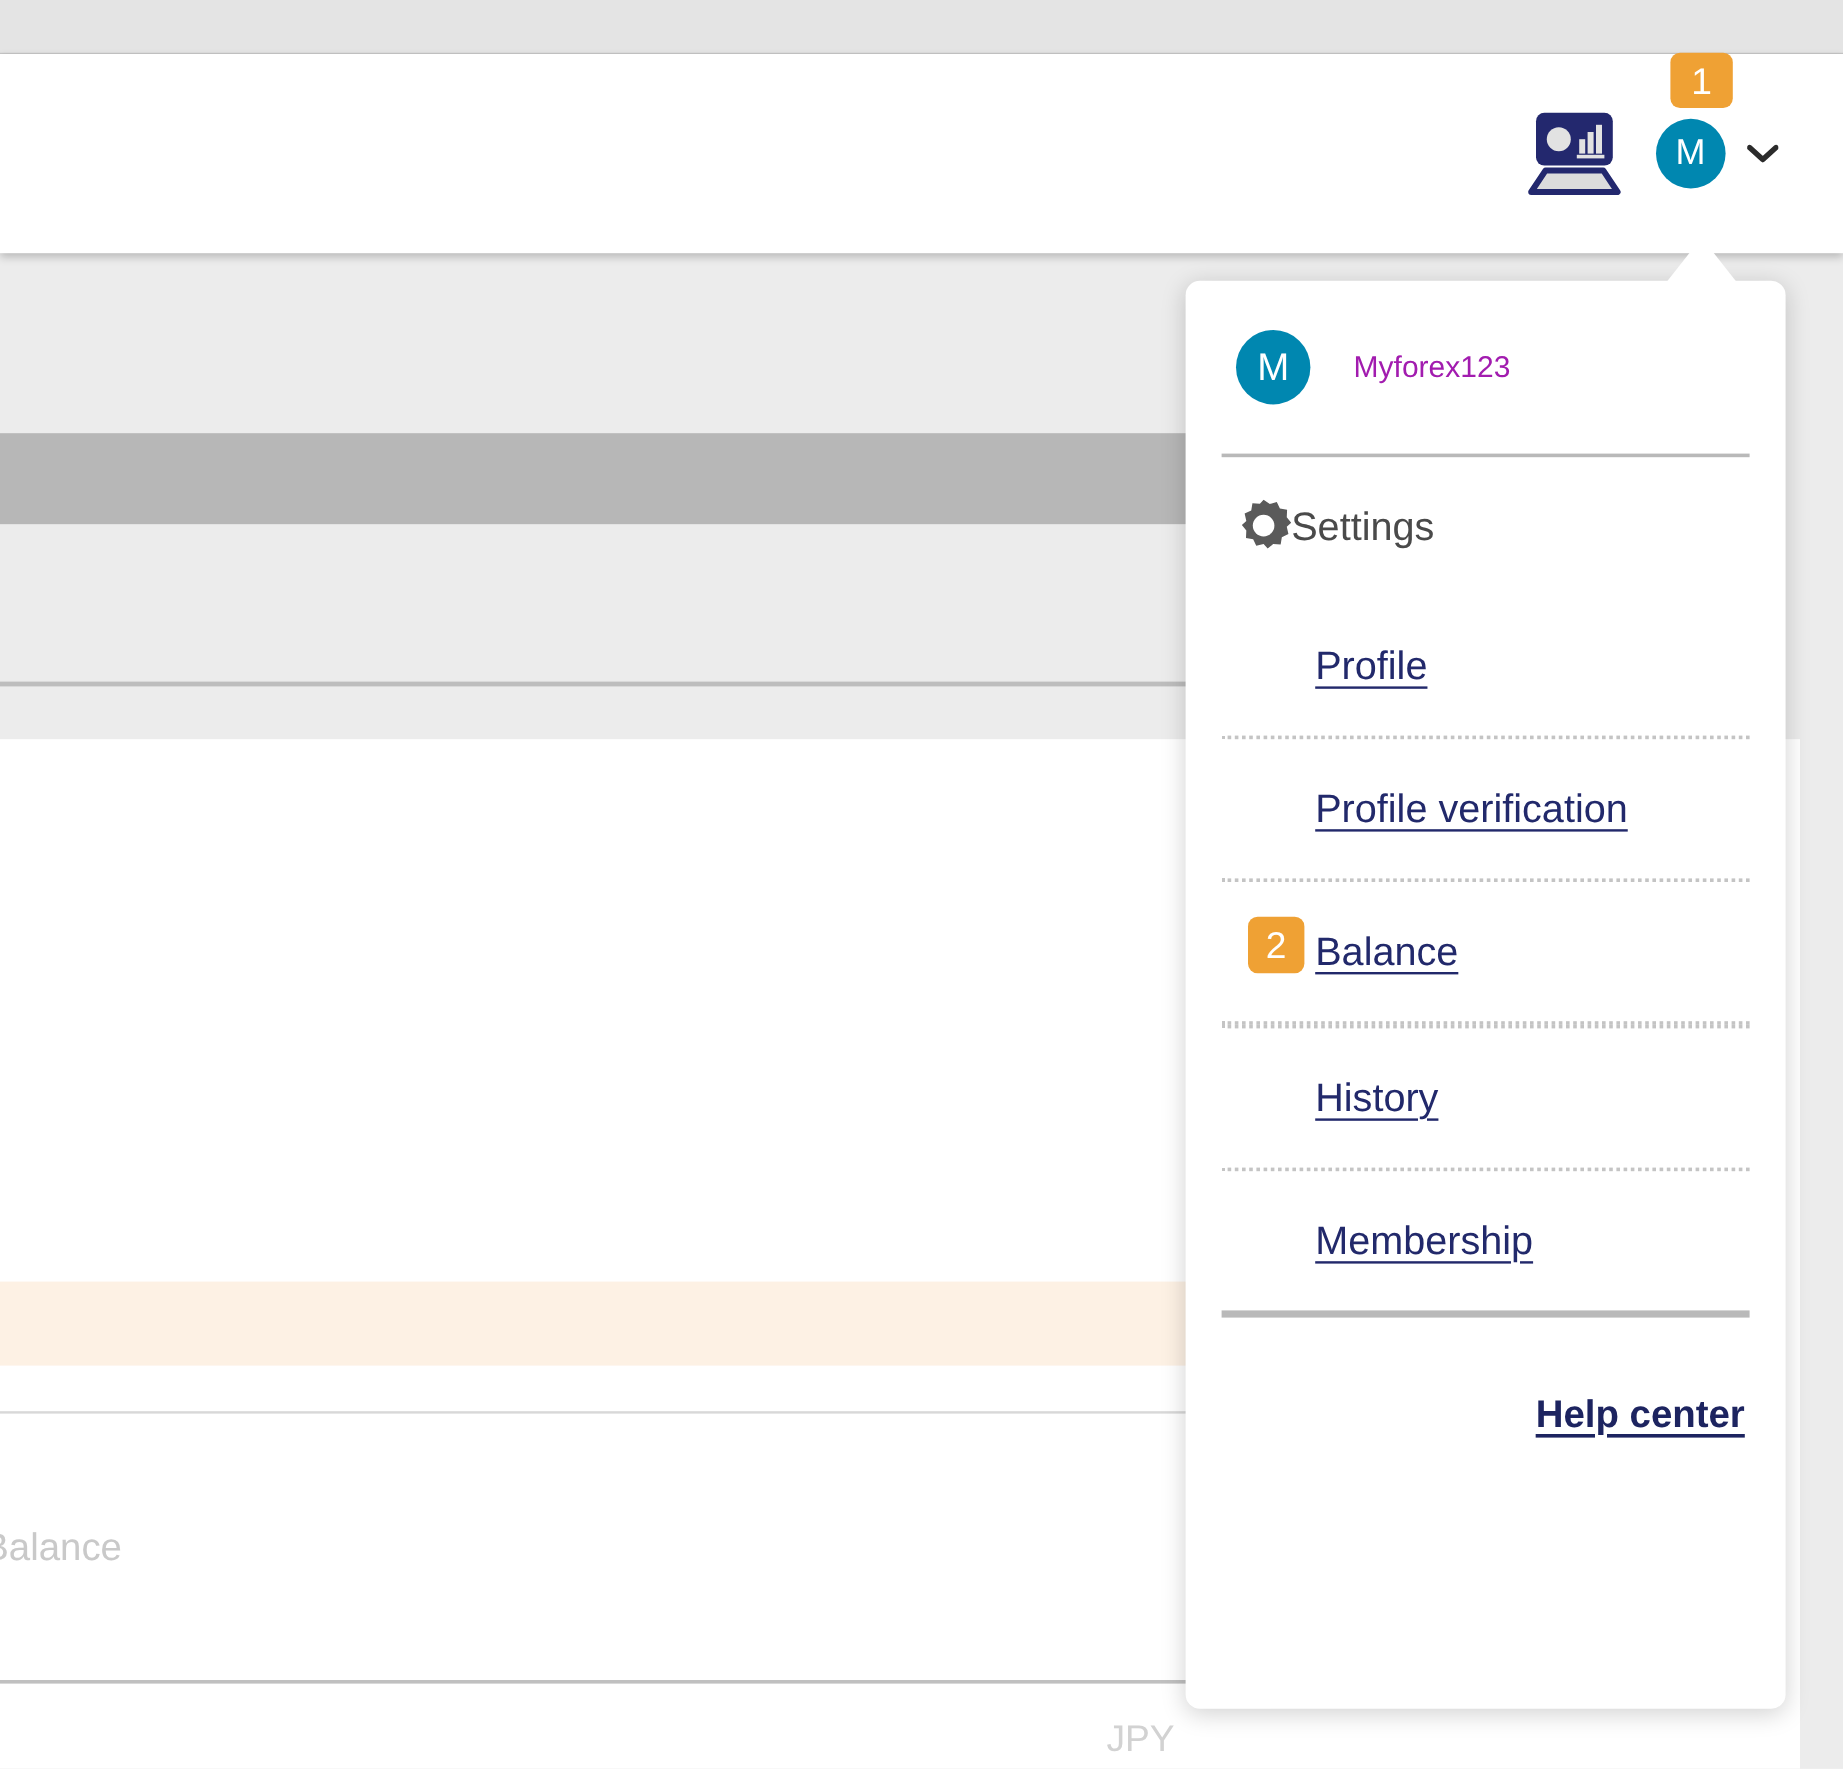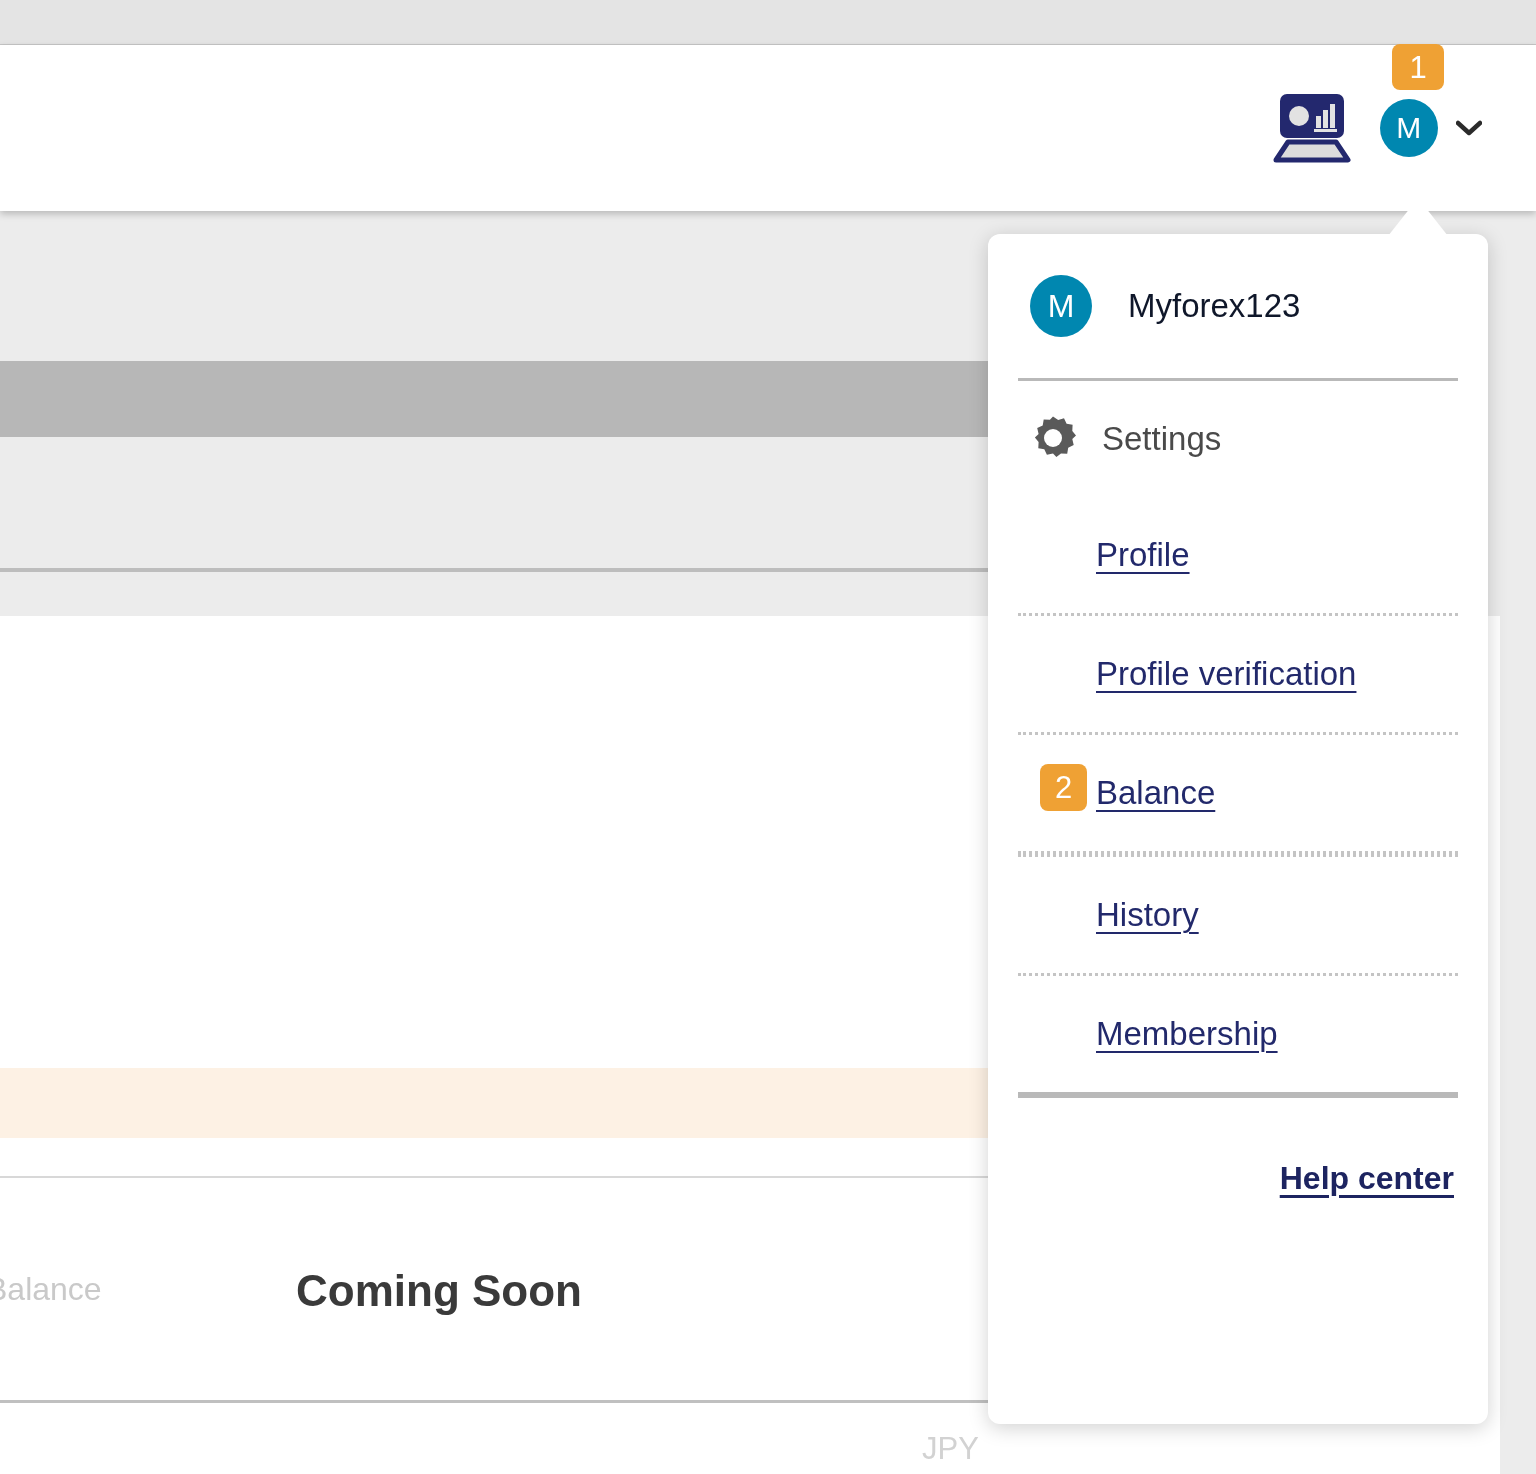--- a/index.html
+++ b/index.html
@@ -185,34 +185,33 @@
   }
   .dd-user-avatar {
     width: 62px; height: 62px;
     border-radius: 50%;
     background: #0087b0;
     color: #fff;
     font-size: 32px;
     display: flex; align-items: center; justify-content: center;
   }
   .dd-user-name {
-    font-size: 33px;
-    color: #0f172a;
+    font-size: 25px;
+    color: #a21caf;
   }
 
   .dd-solid-sep {
     height: 3px;
     background: #b9b9b9;
     margin: 0 0 0 0;
   }
 
   .dd-settings {
     display: flex;
     align-items: center;
-    gap: 26px;
     height: 116px;
     padding-left: 12px;
     box-sizing: border-box;
   }
   .dd-settings-label { font-size: 33px; color: #4a4a4a; }
   .gear-icon { width: 46px; height: 46px; display:block; }
   .logout-icon { width: 50px; height: 46px; display:block; }
 
   .dd-link-row {
     height: 116px;
@@ -293,21 +292,20 @@
 
       <div class="bg-white-card">
 
         <div class="bg-notice">
           
         </div>
 
         <div class="bg-thin-rule"></div>
 
         <div class="bg-balance-label">Balance</div>
-        <div class="bg-coming-soon">Coming Soon</div>
         <div class="bg-jpy">JPY</div>
 
         <div class="bg-rule2"></div>
 
       </div>
     </div>
 
     <div class="site-header">
       <div class="header-icons">
 

